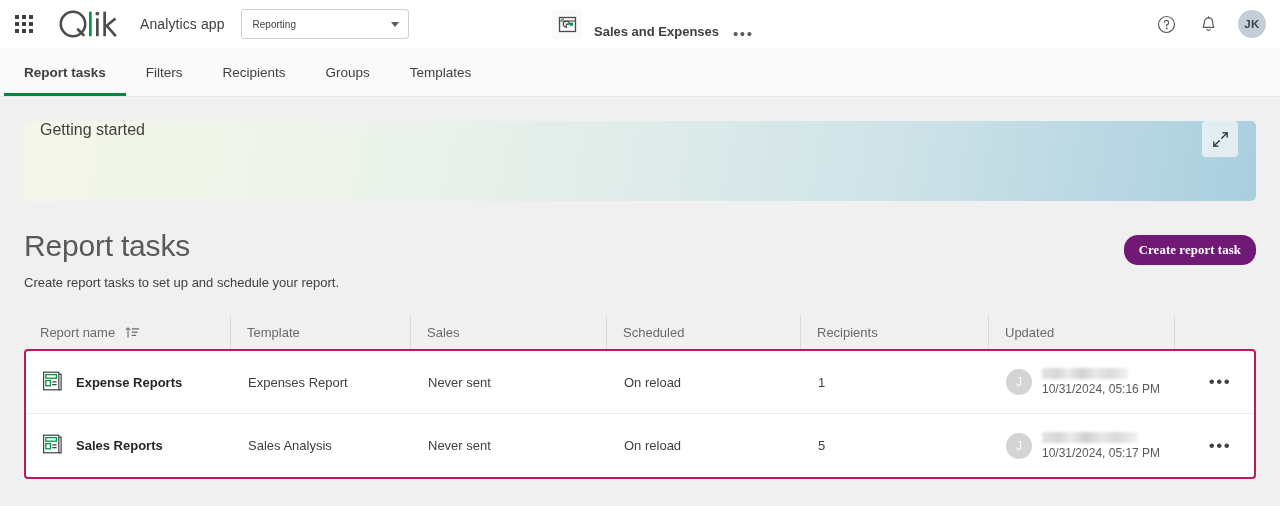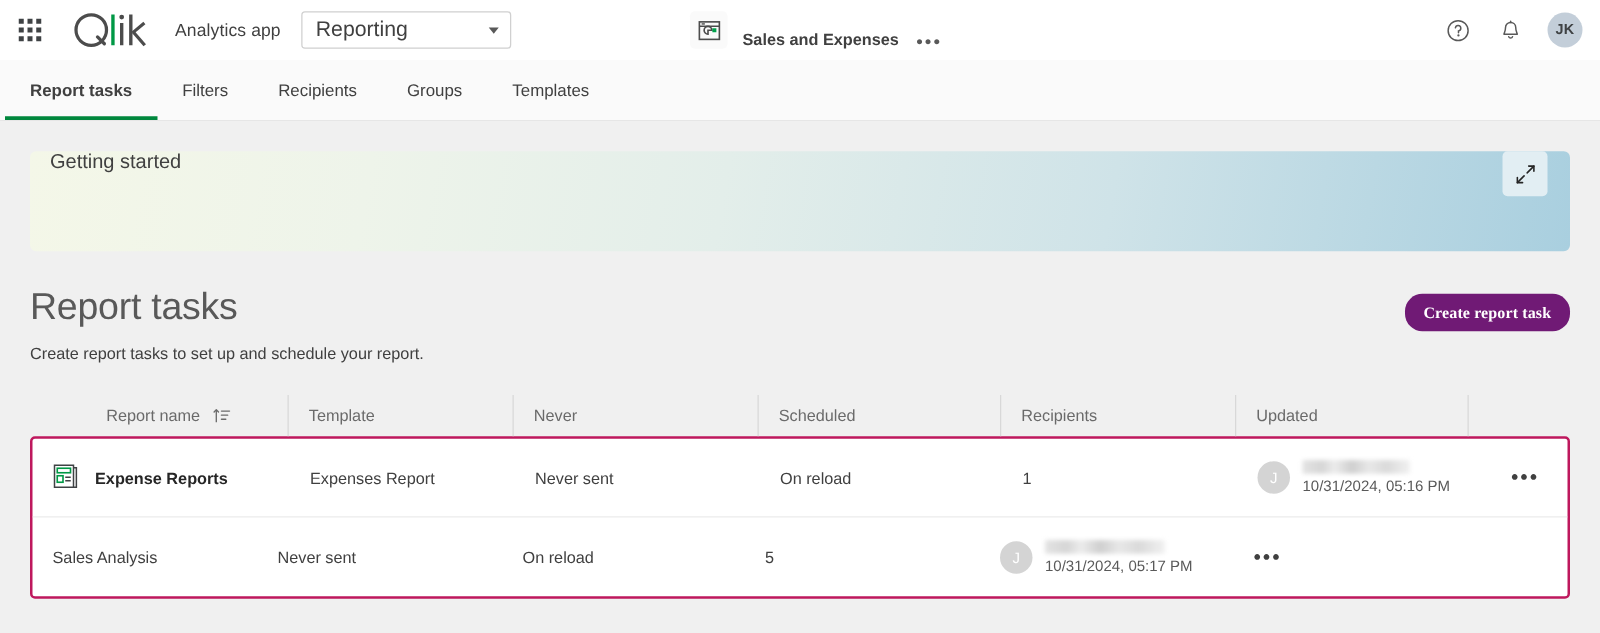--- a/index.html
+++ b/index.html
@@ -43,21 +43,21 @@
 
   .space-select {
     margin-left: 16px;
     width: 168px; height: 30px;
     border: 1px solid #d0d0d0;
     border-radius: 3px;
     background: #fff;
     display: flex; align-items: center;
     padding: 0 9px 0 11px;
     cursor: pointer;
-    font-size: 17px;
+    font-size: 10px;
     color: #404040;
   }
   .space-select .lbl { flex: 1; }
   .chev {
     width: 0; height: 0;
     border-left: 4.5px solid transparent;
     border-right: 4.5px solid transparent;
     border-top: 5px solid #595959;
   }
 
@@ -191,21 +191,21 @@
     color: #6a6a6a;
   }
   .th {
     display: flex; align-items: center;
     height: 33px;
     padding-left: 16px;
     border-left: 1px solid #d8d8d8;
     cursor: pointer;
     white-space: nowrap;
   }
-  .th:first-child { border-left: none; padding-left: 16px; justify-content: center; }
+  .th:first-child { border-left: none; padding-left: 16px; }
   .th .sortic { margin-left: 10px; display:flex; align-items:center; }
 
   .tbody {
     background: #fff;
     border: 2px solid #be185d;
     border-radius: 4px;
     overflow: hidden;
     text-align: center;
   }
   .trow {
@@ -378,21 +378,21 @@
           <svg width="15" height="13" viewBox="0 0 16 14">
             <path d="M3.2 12.6 V2.2" stroke="#6a6a6a" stroke-width="1.15"></path>
             <path d="M1.3 3.9 L3.2 1.9 L5.1 3.9" fill="none" stroke="#6a6a6a" stroke-width="1.15" stroke-linecap="round" stroke-linejoin="round"></path>
             <path d="M7.6 3.1 H14.6" stroke="#6a6a6a" stroke-width="1.15" stroke-linecap="round"></path>
             <path d="M7.6 6.6 H13" stroke="#6a6a6a" stroke-width="1.15" stroke-linecap="round"></path>
             <path d="M7.6 10.1 H11.4" stroke="#6a6a6a" stroke-width="1.15" stroke-linecap="round"></path>
           </svg>
         </span>
       </div>
       <div class="th c-tmpl">Template</div>
-      <div class="th c-sent">Never</div>
+      <div class="th c-sent">Sales</div>
       <div class="th c-sched">Scheduled</div>
       <div class="th c-recip">Recipients</div>
       <div class="th c-upd">Updated</div>
       <div class="th c-act"></div>
     </div>
 
     <div class="tbody">
 
       <div class="trow">
         <div class="td c-name">
@@ -422,20 +422,35 @@
               <div class="upd-date">10/31/2024, 05:16 PM</div>
             </div>
           </div>
         </div>
         <div class="td c-act">
           <div class="row-dots">•••</div>
         </div>
       </div>
 
       <div class="trow">
+        <div class="td c-name">
+          <div class="name-cell">
+            <span>
+              <svg width="22" height="22" viewBox="0 0 22 22">
+                <rect x="1.6" y="2.2" width="15.2" height="17.6" fill="#fff" stroke="#3f4244" stroke-width="1.2"></rect>
+                <path d="M17 4.2 h2.1 v15.6 h-2.1" fill="none" stroke="#3f4244" stroke-width="1.2"></path>
+                <rect x="3.8" y="4.6" width="10.6" height="3.6" fill="none" stroke="#009845" stroke-width="1.3"></rect>
+                <rect x="3.8" y="10.6" width="4.6" height="5.2" fill="none" stroke="#009845" stroke-width="1.3"></rect>
+                <path d="M10.2 11.8 H14.6" stroke="#3f4244" stroke-width="1.25"></path>
+                <path d="M10.2 14.6 H14.6" stroke="#3f4244" stroke-width="1.25"></path>
+              </svg>
+            </span>
+            <span class="txt">Sales Reports</span>
+          </div>
+        </div>
         <div class="td c-tmpl">Sales Analysis</div>
         <div class="td c-sent">Never sent</div>
         <div class="td c-sched">On reload</div>
         <div class="td c-recip">5</div>
         <div class="td c-upd">
           <div class="upd-cell">
             <div class="mini-avatar">J</div>
             <div class="upd-texts">
               <div class="redacted w2"></div>
               <div class="upd-date">10/31/2024, 05:17 PM</div>

